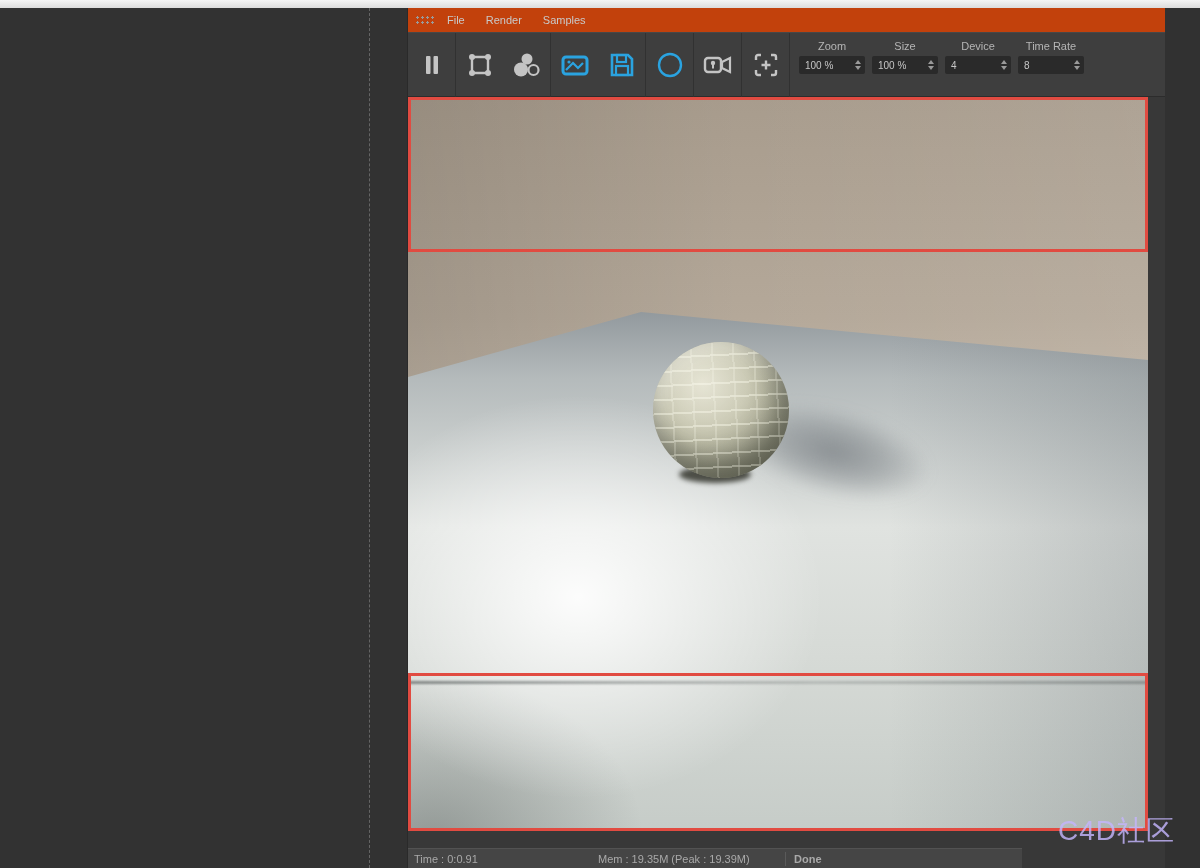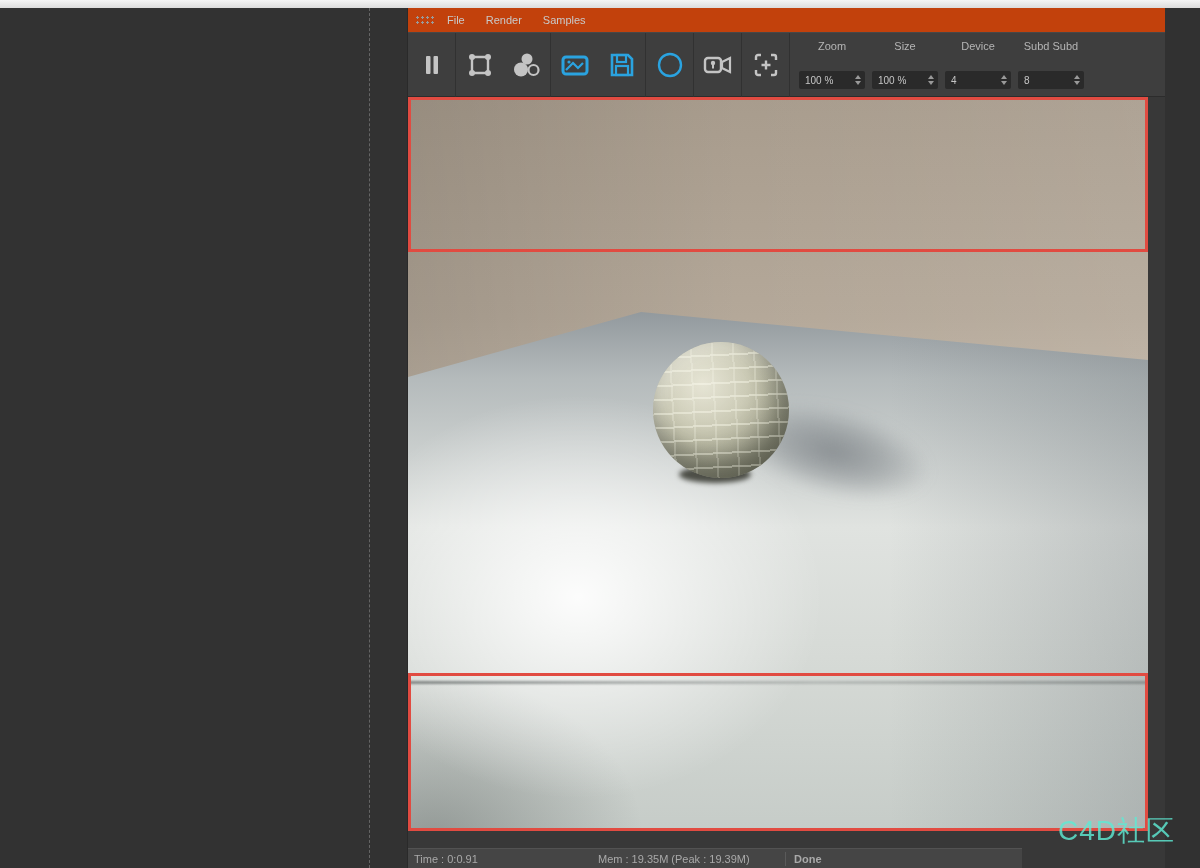--- a/index.html
+++ b/index.html
@@ -32,21 +32,21 @@
   .menu-item { font-size:11px; color:#c9c9c9; margin-right:21px; cursor:default; }
 
   
   .toolbar { position:relative; height:64px; background:#3e3e3e; border-bottom:1px solid #2c2c2c; }
   .tool-row { position:absolute; left:0; top:0; height:100%; display:flex; align-items:center; }
   .tool-btn { width:47px; height:64px; display:flex; align-items:center; justify-content:center; }
   .tool-sep { width:1px; height:64px; background:#313131; }
   .tool-btn svg { display:block; }
 
   .field-row { position:absolute; left:391px; top:6px; display:flex; }
-  .field-group { width:66px; margin-right:7px; display:flex; flex-direction:column; align-items:center;gap:15px; }
+  .field-group { width:66px; margin-right:7px; display:flex; flex-direction:column; align-items:center; }
   .field-label { font-size:11px; color:#b5b5b5; height:15px; line-height:15px; }
   .field-box { margin-top:2px; width:66px; height:18px; background:#2a2a2a; border-radius:2px;
     display:flex; align-items:center; padding:0 4px 0 6px; }
   .field-value { font-size:10px; color:#c6c6c6; flex:1; }
   .stepper { display:flex; flex-direction:column; gap:2px; align-items:center; cursor:pointer; }
   .stepper .up { width:0; height:0; border-left:3px solid transparent; border-right:3px solid transparent;
     border-bottom:4px solid #9a9a9a; }
   .stepper .down { width:0; height:0; border-left:3px solid transparent; border-right:3px solid transparent;
     border-top:4px solid #9a9a9a; }
 
@@ -93,21 +93,21 @@
   .statusbar { position:absolute; left:0; bottom:0; width:614px; height:20px;
     background:#454545; border-top:1px solid #525252; }
   .status-text { position:absolute; top:4px; font-size:11px; color:#a9a9a9; white-space:nowrap; }
   .status-time { left:6px; }
   .status-mem { left:190px;text-align:right; }
   .status-div { position:absolute; left:377px; top:3px; width:1px; height:14px; background:#5a5a5a; }
   .status-done { left:386px;font-weight:bold; }
 
   
   .watermark { position:absolute; left:1058px; top:812px; z-index:60;
-    font-size:28px; color:#5eead4; opacity:.82; letter-spacing:1px;text-align:right; }
+    font-size:28px; color:#c4b5fd; opacity:.82; letter-spacing:1px;text-align:right; }
 </style>
 </head>
 <body>
 
 <div class="top-strip"></div>
 <div class="left-panel"></div>
 <div class="dashed-divider"></div>
 <div class="right-strip"></div>
 
 <div class="viewer-window">
@@ -226,21 +226,21 @@
         <div class="field-label">Device</div>
         <div class="field-box">
           <span class="field-value">4</span>
           <span class="stepper">
               <span class="up"></span>
               <span class="down"></span>
             </span>
         </div>
       </div>
       <div class="field-group">
-        <div class="field-label">Subd Subd</div>
+        <div class="field-label">Time Rate</div>
         <div class="field-box">
           <span class="field-value">8</span>
           <span class="stepper">
               <span class="up"></span>
               <span class="down"></span>
             </span>
         </div>
       </div>
     </div>
   </div>

